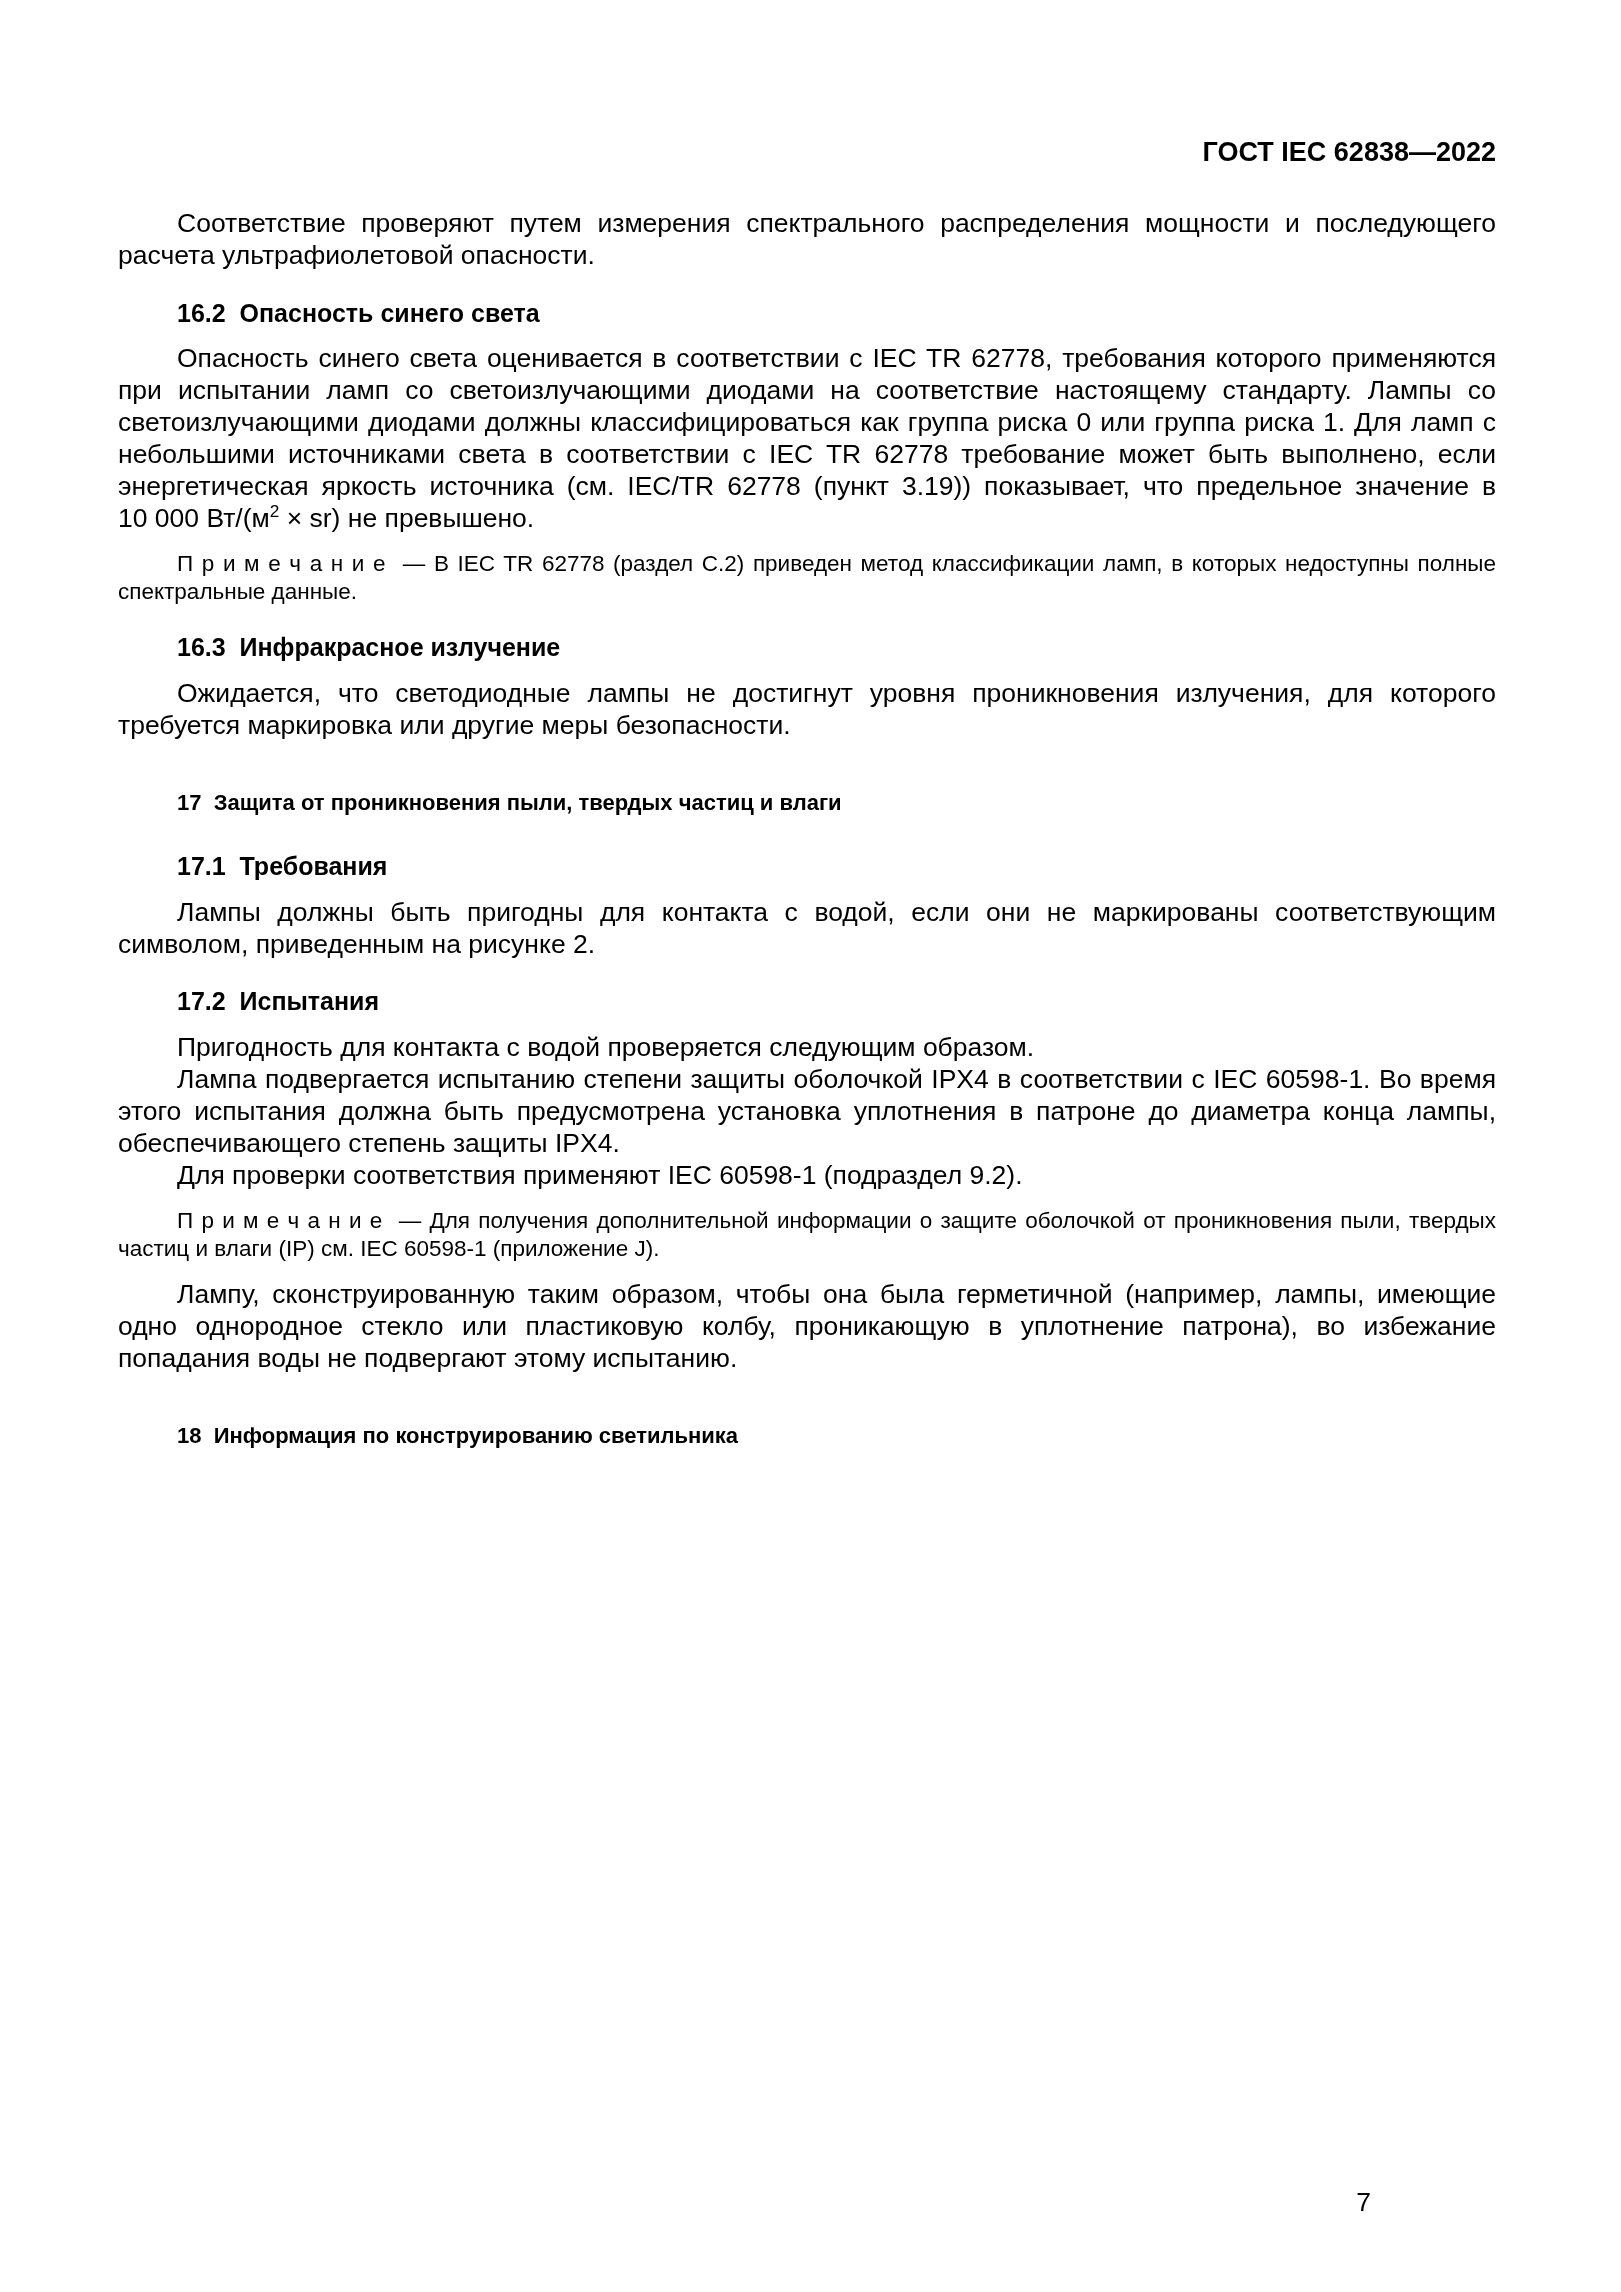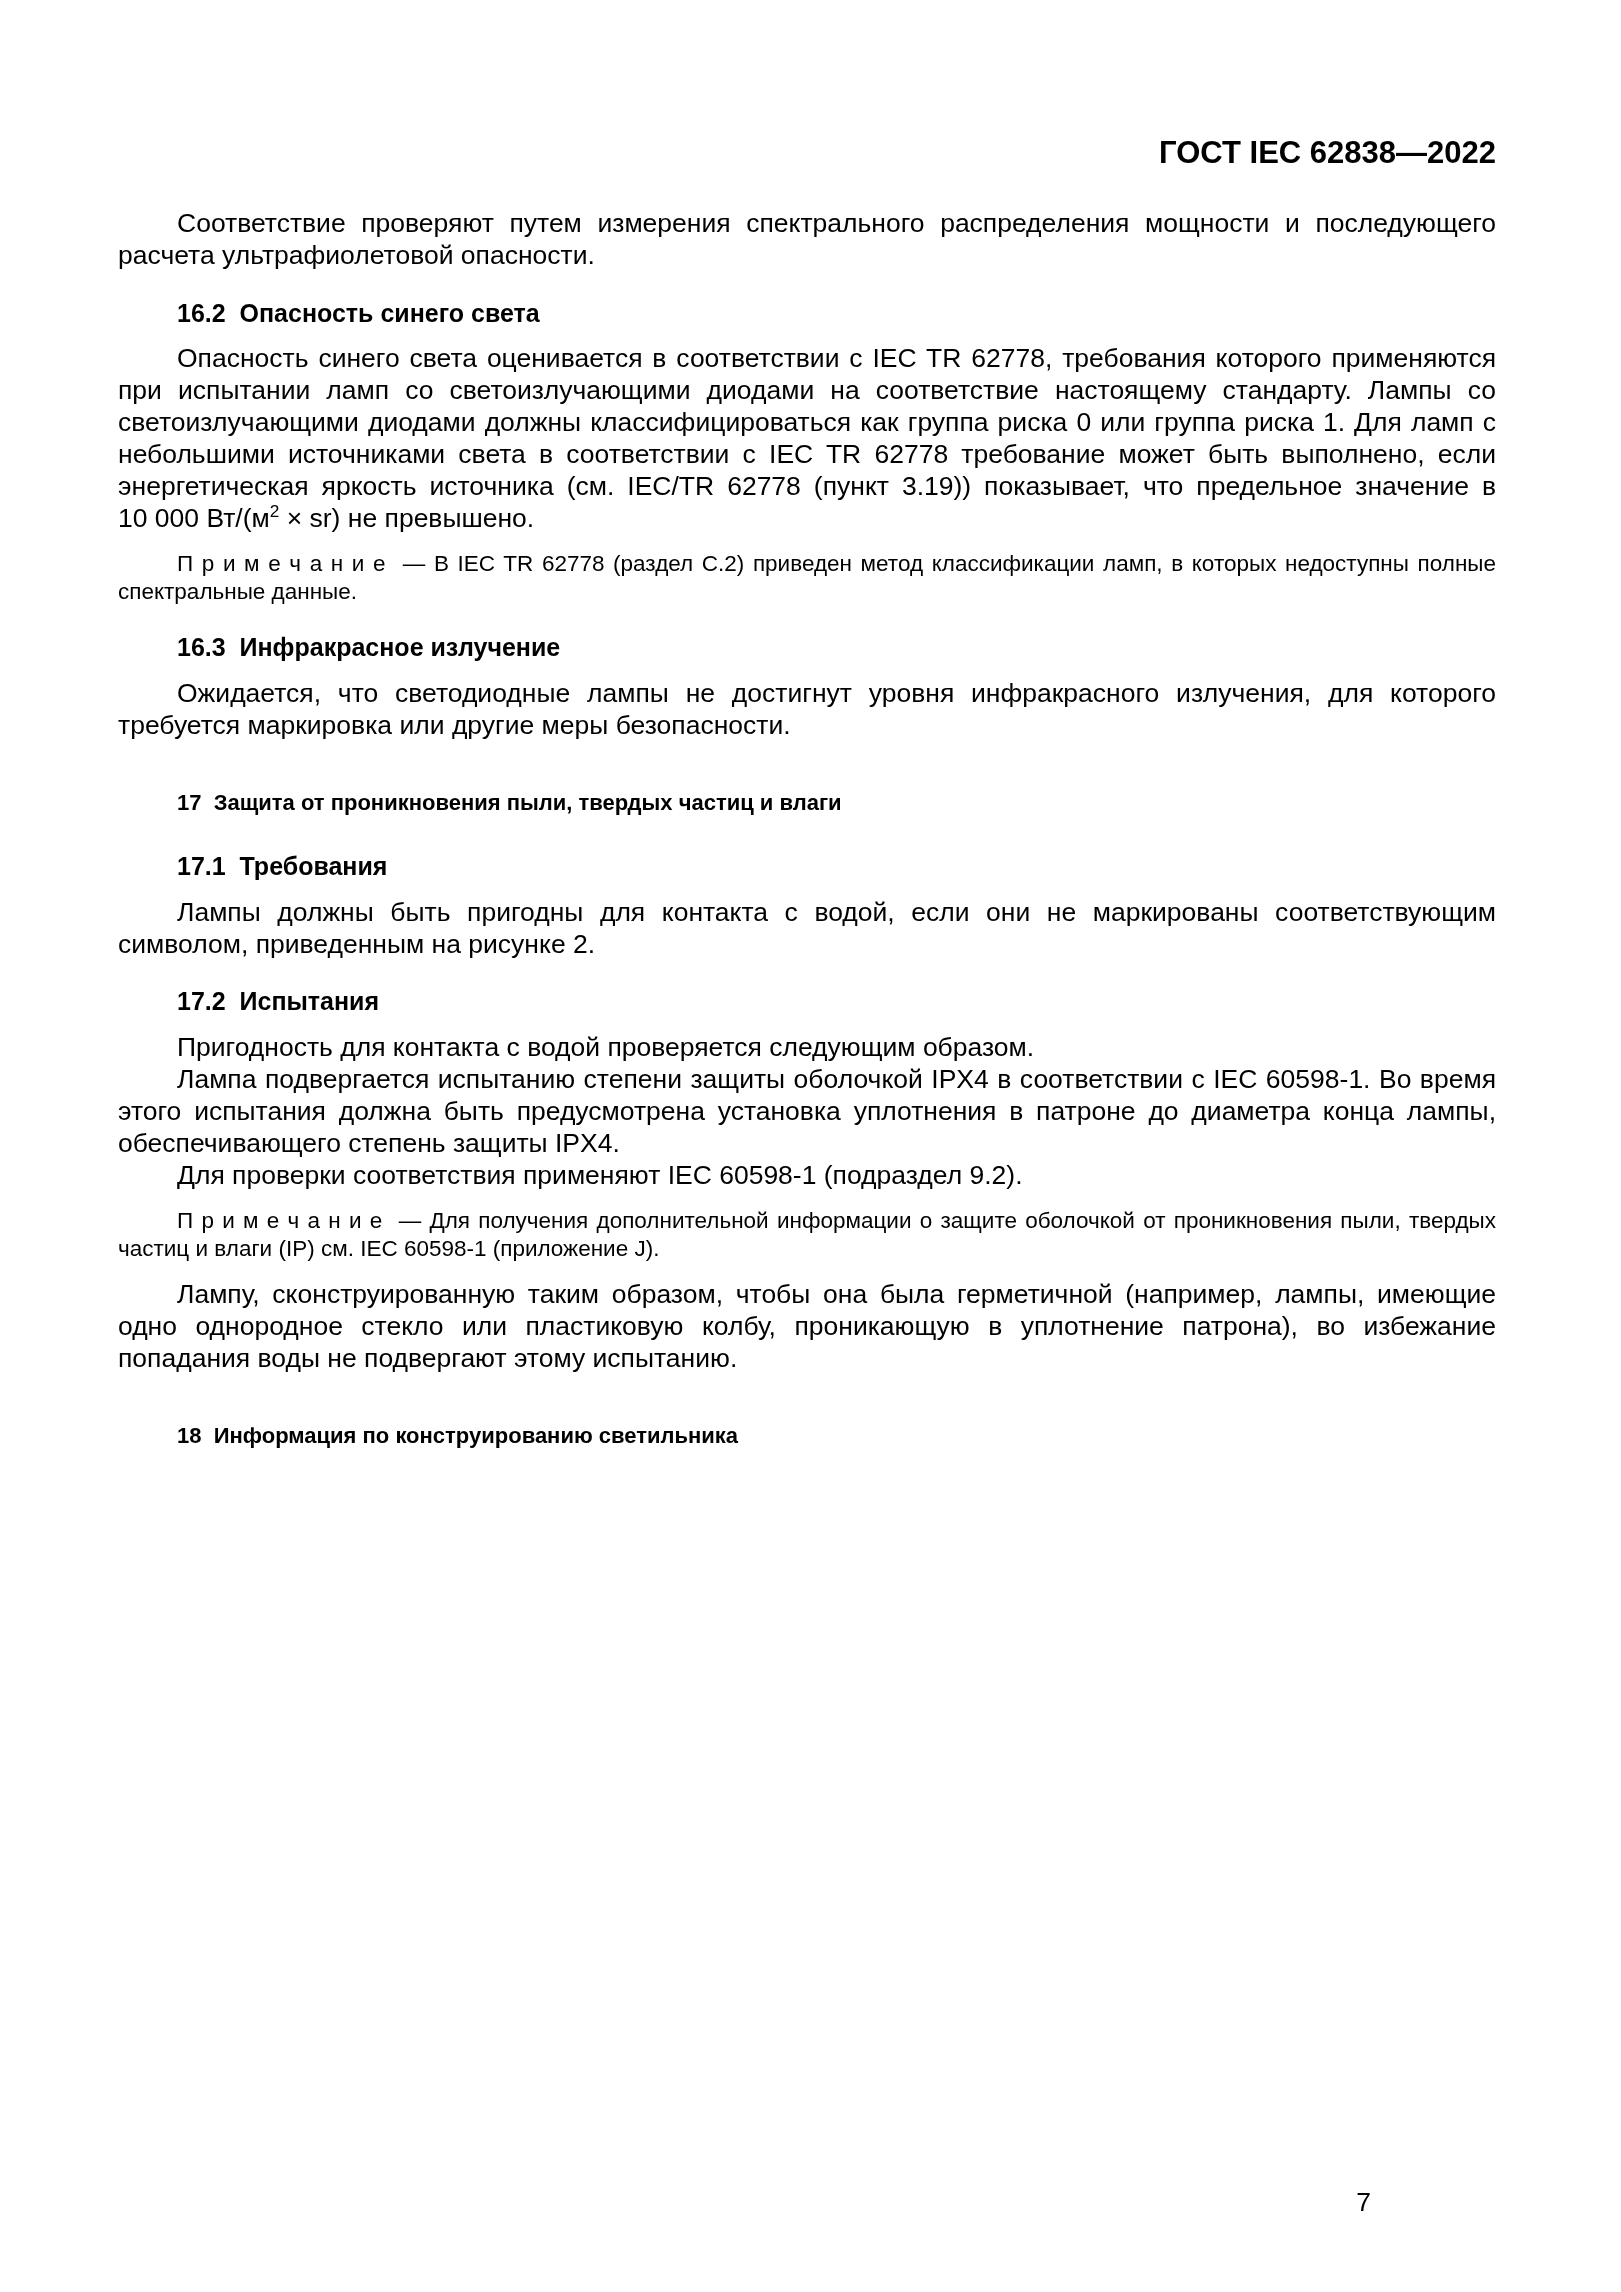--- a/index.html
+++ b/index.html
@@ -15,21 +15,21 @@
     background: #ffffff;
     overflow: hidden;
   }
   .content {
     position: absolute;
     left: 118px; right: 125px; top: 137px;
   }
   .running-header {
     text-align: right;
     font-weight: bold;
-    font-size: 31px;
+    font-size: 27px;
     line-height: 31px;
     margin-bottom: 39px;
   }
   p.body {
     font-size: 26.5px;
     line-height: 32px;
     text-align: justify;
     text-indent: 59px;
   }
   p.note {
@@ -77,21 +77,21 @@
       <span>ГОСТ IEC 62838—2022</span>
     </header>
 
     <p class="body">Соответствие проверяют путем измерения спектрального распределения мощности и последующего расчета ультрафиолетовой опасности.</p>
 
     <h3 class="sub">16.2&nbsp; Опасность синего света</h3>
     <p class="body"><span>Опасность синего света оценивается в соответствии с IEC TR 62778, требования которого применяются при испытании ламп со светоизлучающими диодами на соответствие настоящему стандарту. Лампы со светоизлучающими диодами должны классифицироваться как группа риска 0 или группа риска 1. Для ламп с небольшими источниками света в соответствии с IEC TR 62778 требование может быть выполнено, если энергетическая яркость источника (см. IEC/TR 62778 (пункт 3.19)) показывает, что предельное значение в 10&nbsp;000 Вт/(м</span><sup>2</sup><span> × sr) не превышено.</span></p>
     <p class="note">П р и м е ч а н и е&nbsp; — В IEC TR 62778 (раздел C.2) приведен метод классификации ламп, в которых недоступны полные спектральные данные.</p>
 
     <h3 class="sub">16.3&nbsp; Инфракрасное излучение</h3>
-    <p class="body">Ожидается, что светодиодные лампы не достигнут уровня инфракрасного излучения, для которого требуется маркировка или другие меры безопасности.</p>
+    <p class="body">Ожидается, что светодиодные лампы не достигнут уровня проникновения излучения, для которого требуется маркировка или другие меры безопасности.</p>
 
     <h2 class="sec">17&nbsp; Защита от проникновения пыли, твердых частиц и влаги</h2>
 
     <h3 class="sub">17.1&nbsp; Требования</h3>
     <p class="body">Лампы должны быть пригодны для контакта с водой, если они не маркированы соответствующим символом, приведенным на рисунке 2.</p>
 
     <h3 class="sub">17.2&nbsp; Испытания</h3>
     <p class="body">Пригодность для контакта с водой проверяется следующим образом.</p>
     <p class="body">Лампа подвергается испытанию степени защиты оболочкой IPX4 в соответствии с IEC 60598-1. Во время этого испытания должна быть предусмотрена установка уплотнения в патроне до диаметра конца лампы, обеспечивающего степень защиты IPX4.</p>
     <p class="body">Для проверки соответствия применяют IEC 60598-1 (подраздел 9.2).</p>

